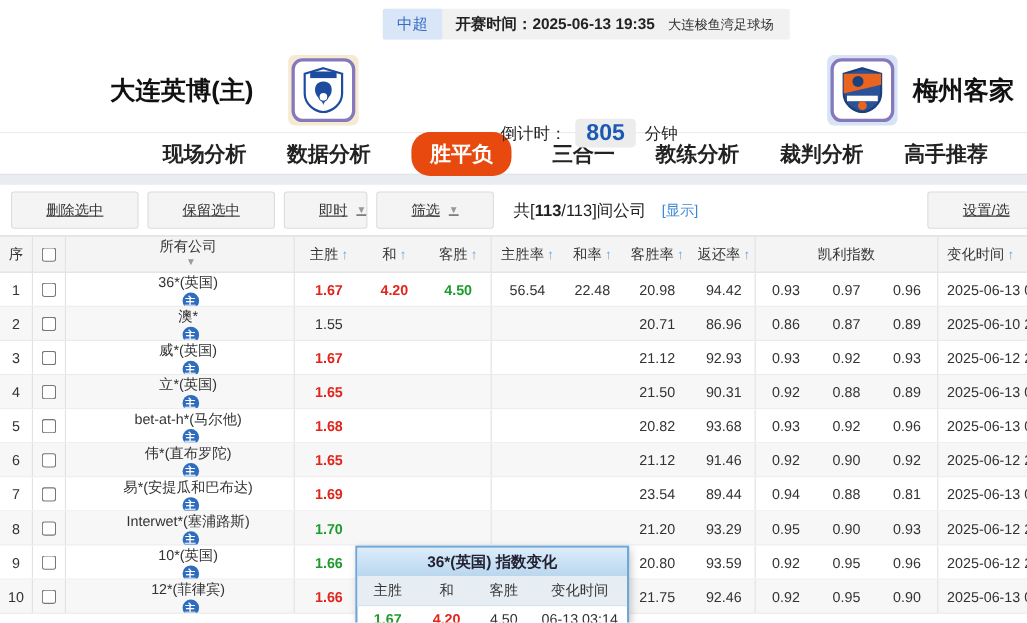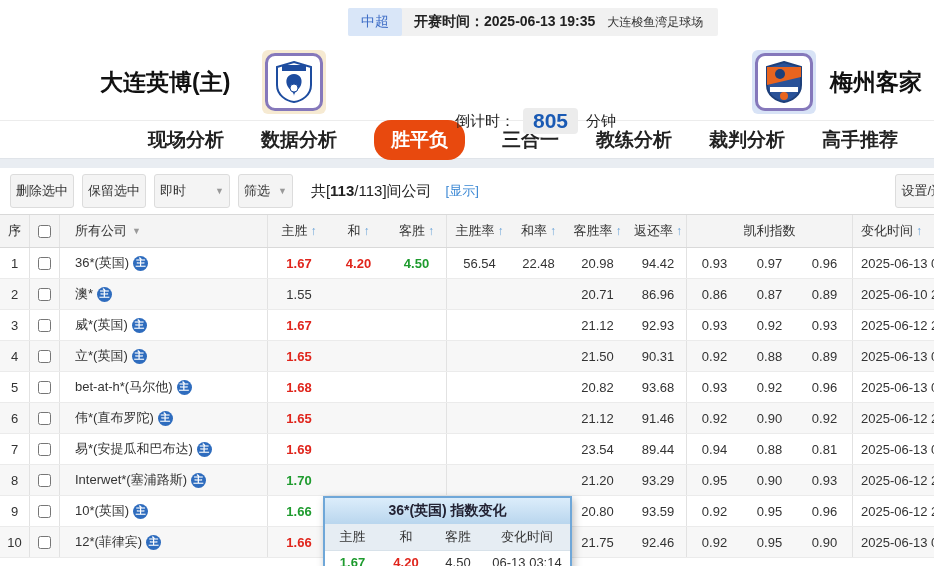--- a/index.html
+++ b/index.html
@@ -28,39 +28,39 @@
   .cd-value{background:#ececec;border-radius:4px;padding:1px 10px;color:#1a5ab4;
             font-size:21px;font-weight:bold;}
   
   .nav-tabs{height:37px;border-top:1px solid #ececec;display:flex;align-items:center;
             justify-content:center;gap:37px;padding-left:112px;}
   .nav-tab{font-size:19px;font-weight:bold;color:#222;cursor:pointer;white-space:nowrap;}
   .nav-tab.active{background:#e8490e;color:#fff;padding:7px 17px;border-radius:17px;}
   .nav-strip{height:9px;background:#e9edf2;border-top:1px solid #e0e4e9;}
   
   .toolbar{height:46px;display:flex;align-items:center;gap:8px;padding:0 0 0 10px;position:relative;}
-  .tb-btn{background:#f4f4f4;border:1px solid #dcdcdc;border-radius:3px;padding:7px 5px;
-          font-size:13px;color:#333;cursor:pointer;white-space:nowrap;display:flex;align-items:center;gap:8px;}
+  .tb-btn{background:#f4f4f4;border:1px solid #dcdcdc;border-radius:3px;padding:7px 31px;
+          font-size:13px;color:#333;cursor:pointer;white-space:nowrap;display:flex;align-items:center;gap:8px;text-decoration:underline;}
   .tb-select{width:76px;justify-content:space-between;}
   .caret{font-size:9px;color:#999;}
   .count-text{margin-left:10px;font-size:15px;color:#222;white-space:nowrap;}
   .count-bold{font-weight:bold;}
   .show-link{color:#3a87d4;margin-left:6px;cursor:pointer;}
   .settings-btn{margin-left:auto;margin-right:-16px;}
   
   .odds-table{position:relative;}
   .t-row,.t-head{display:grid;
      grid-template-columns:30px 30px 208px 62px 57px 60px 65px 53px 65px 57px 55px 55px 56px 130px;
      align-items:center;}
   .t-head{height:32px;background:#f4f4f4;border-top:1px solid #d9d9d9;border-bottom:1px solid #d9d9d9;
           color:#333;}
   .t-row{height:30px;border-bottom:1px solid #ebebeb;background:#fff;}
   .t-row.alt{background:#f7f7f7;}
   .cell{height:100%;display:flex;align-items:center;justify-content:center;overflow:hidden;white-space:nowrap;}
-  .cell.left{justify-content:flex-start;padding-left:15px;}
+  .cell.left{justify-content:flex-start;padding-left:15px;flex-direction:column;}
   .cell.time{justify-content:flex-start;padding-left:8px;}
   .cell.sep{border-right:1px solid #e2e2e2;}
   .sort-arrow{color:#6aa3d8;font-size:12px;margin-left:3px;}
   .dd-caret{color:#999;font-size:9px;margin-left:5px;}
   .home-badge{display:inline-flex;width:15px;height:15px;border-radius:50%;background:#2e6cbe;
               color:#fff;font-size:10px;font-weight:bold;align-items:center;justify-content:center;
               margin-left:4px;flex:none;}
   .odds-v{font-weight:bold;}
   .odds-v.plain{font-weight:normal;}
   input[type=checkbox]{width:13px;height:13px;margin:0;}

